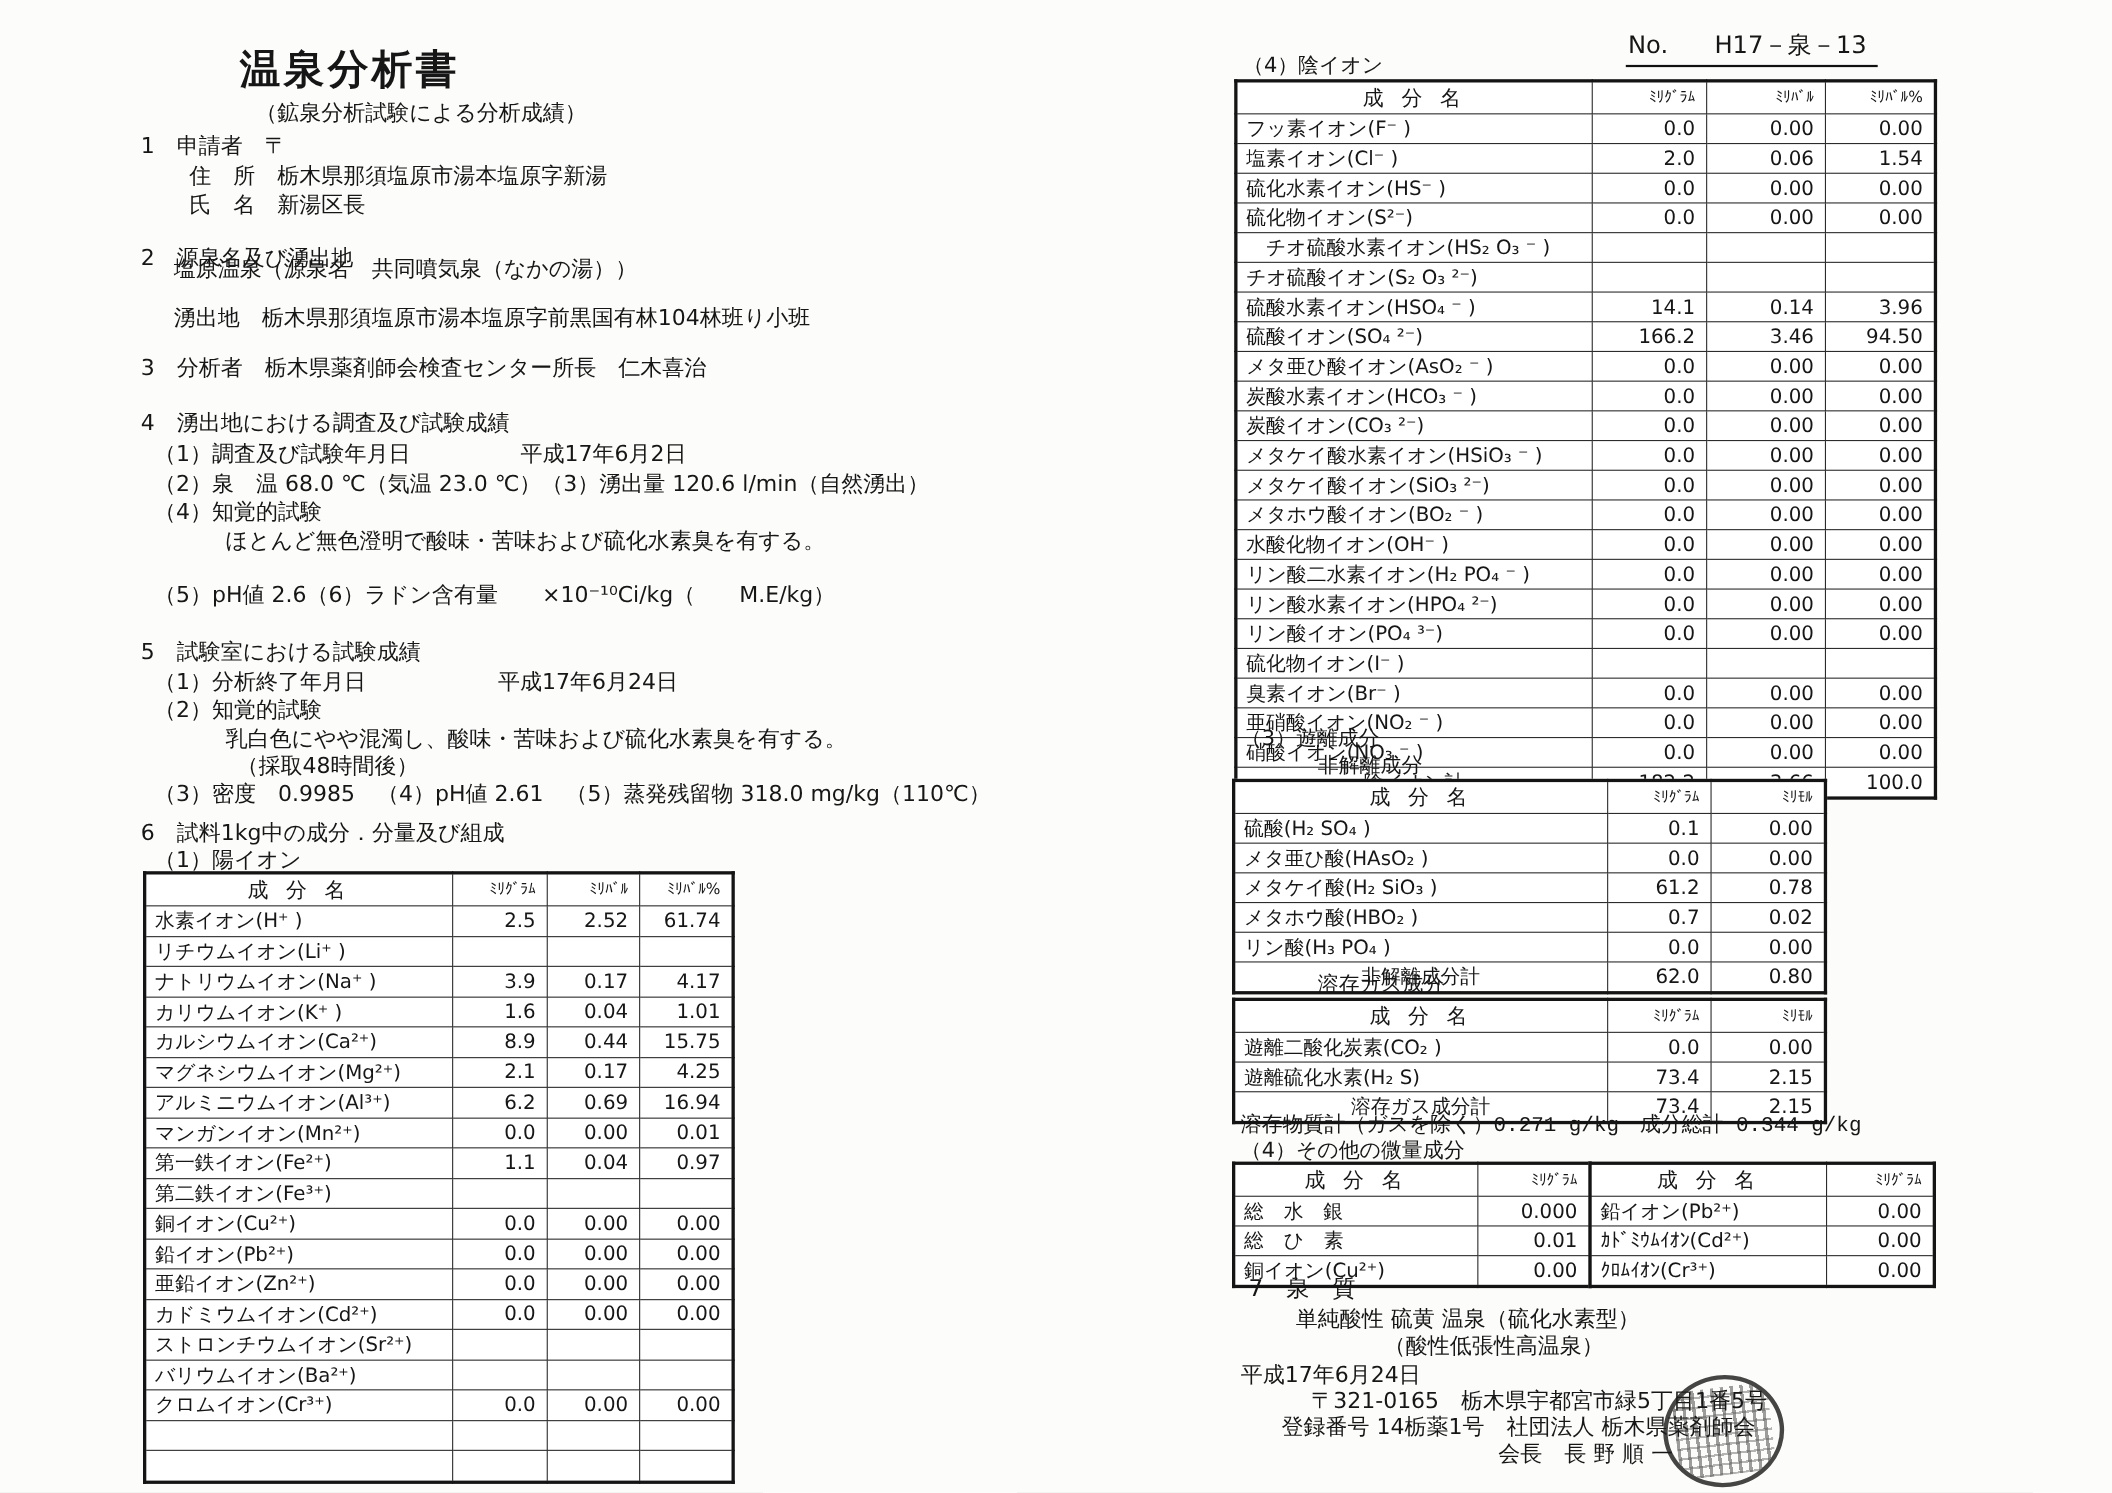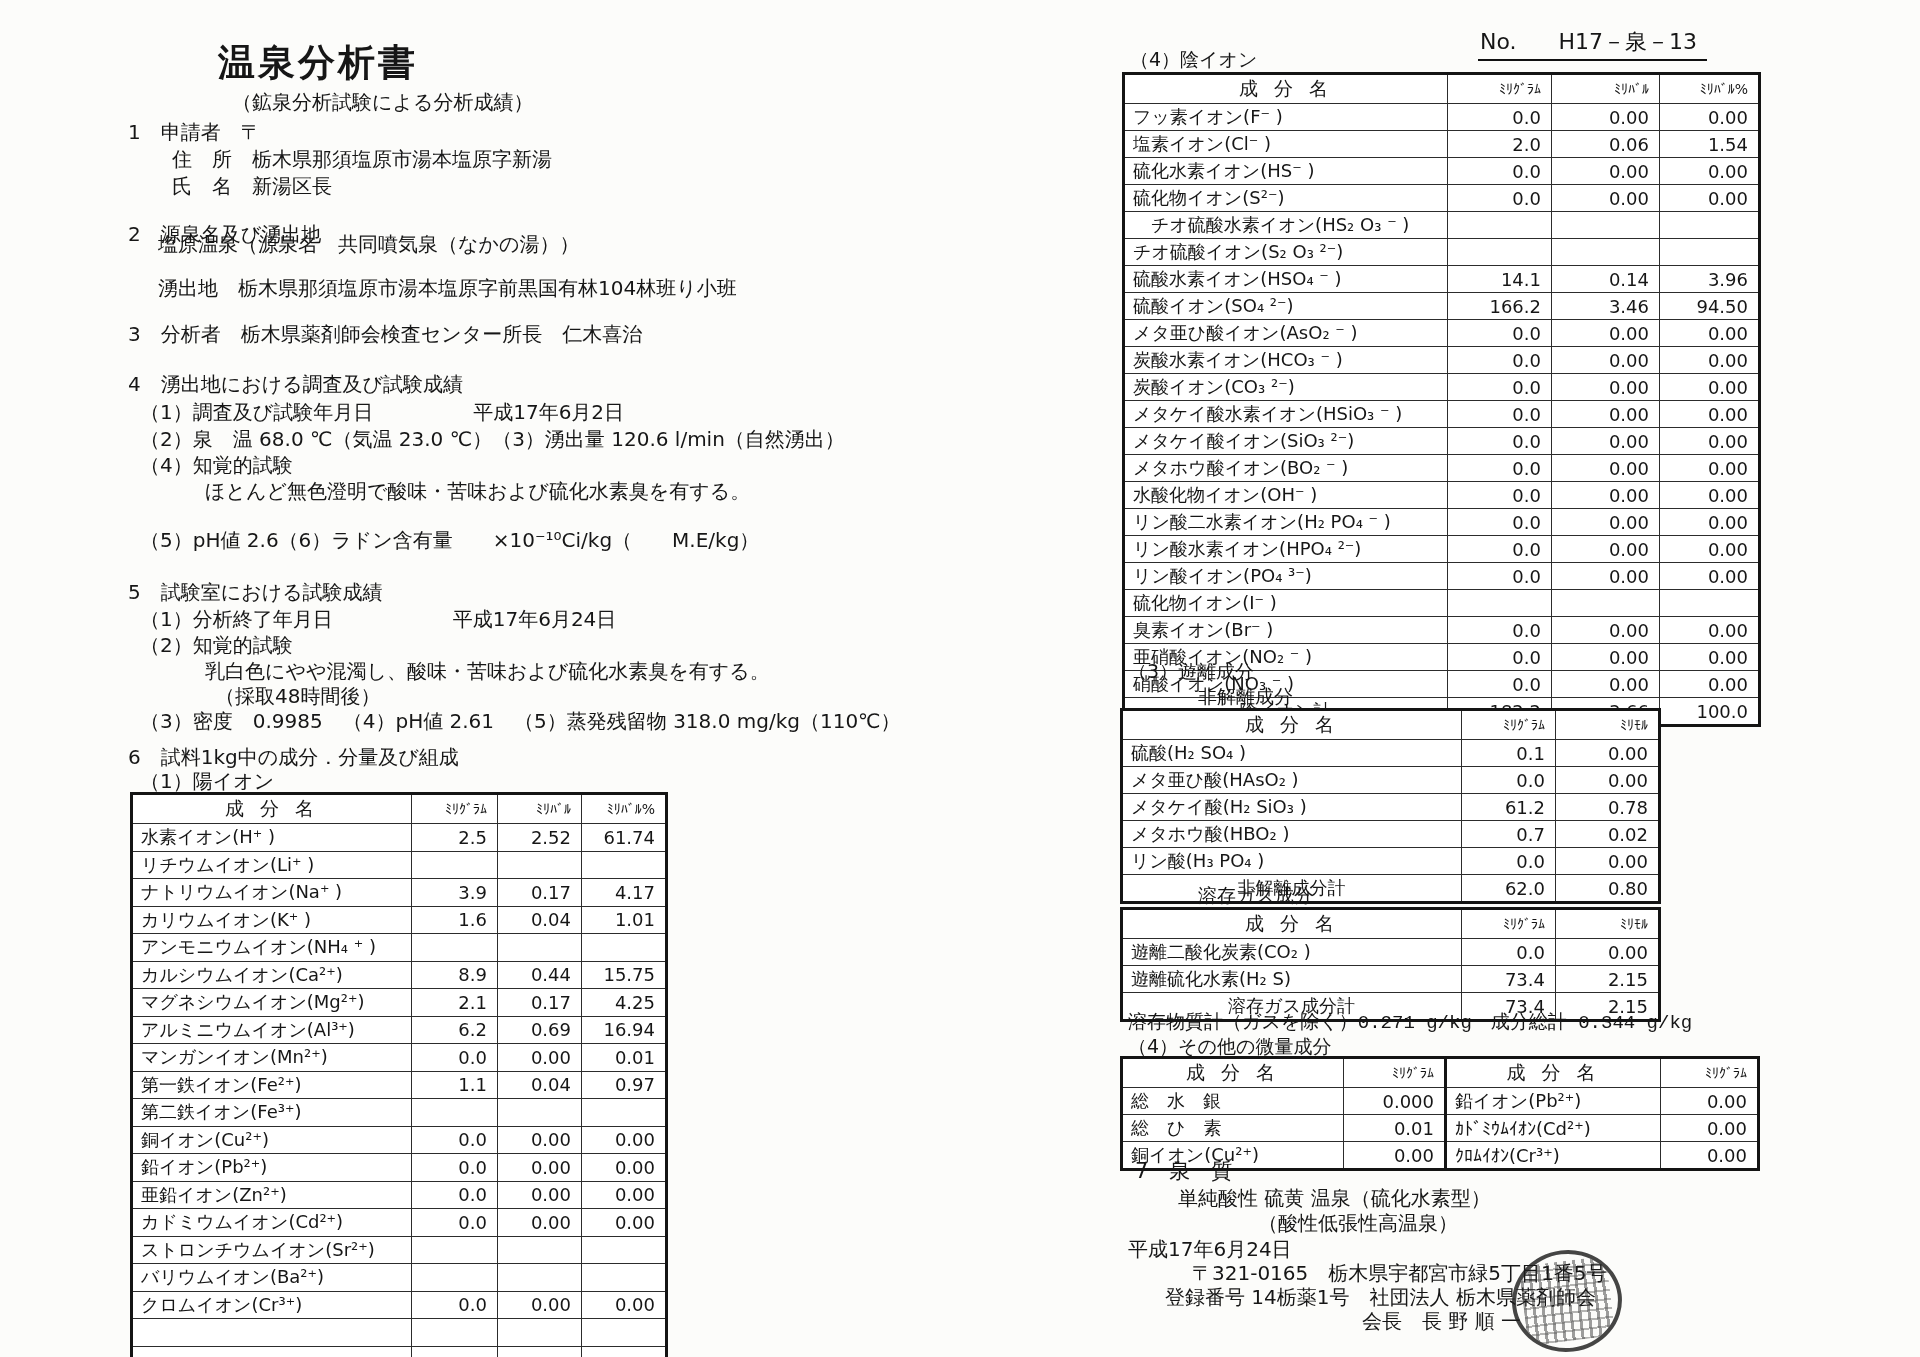--- a/index.html
+++ b/index.html
@@ -123,26 +123,20 @@
           <td class="num">4.17</td>
         </tr>
 
         <tr>
           <td class="name">カリウムイオン(K⁺ )</td>
           <td class="num">1.6</td>
           <td class="num">0.04</td>
           <td class="num">1.01</td>
         </tr>
 
-        <tr>
-          <td class="name">アンモニウムイオン(NH₄ ⁺ )</td>
-          <td class="num"></td>
-          <td class="num"></td>
-          <td class="num"></td>
-        </tr>
 
         <tr>
           <td class="name">カルシウムイオン(Ca²⁺)</td>
           <td class="num">8.9</td>
           <td class="num">0.44</td>
           <td class="num">15.75</td>
         </tr>
 
         <tr>
           <td class="name">マグネシウムイオン(Mg²⁺)</td>

